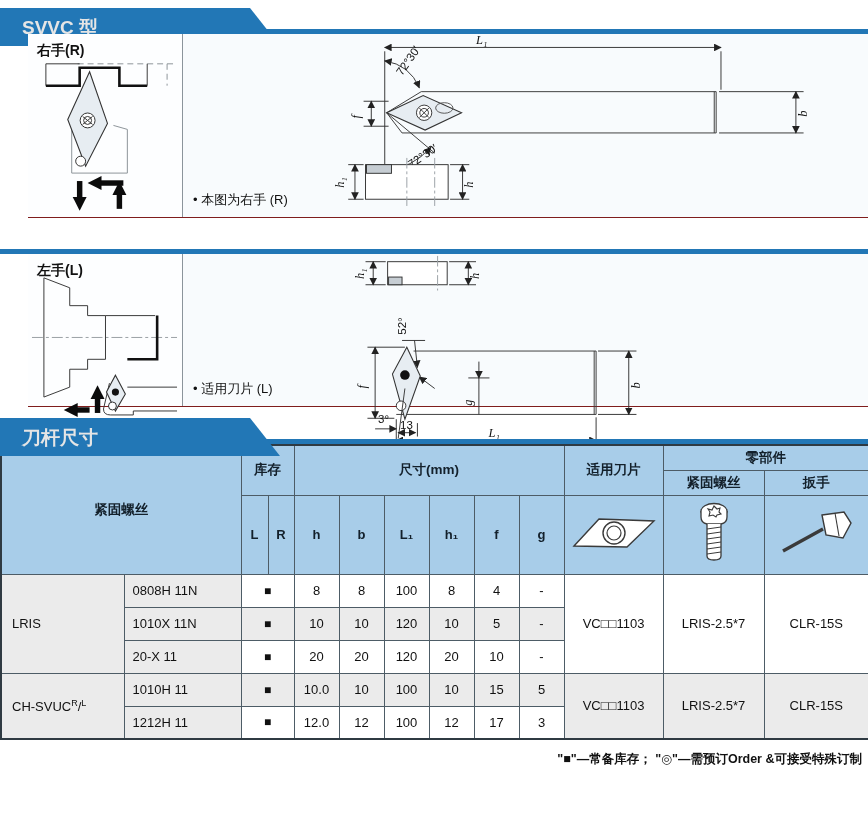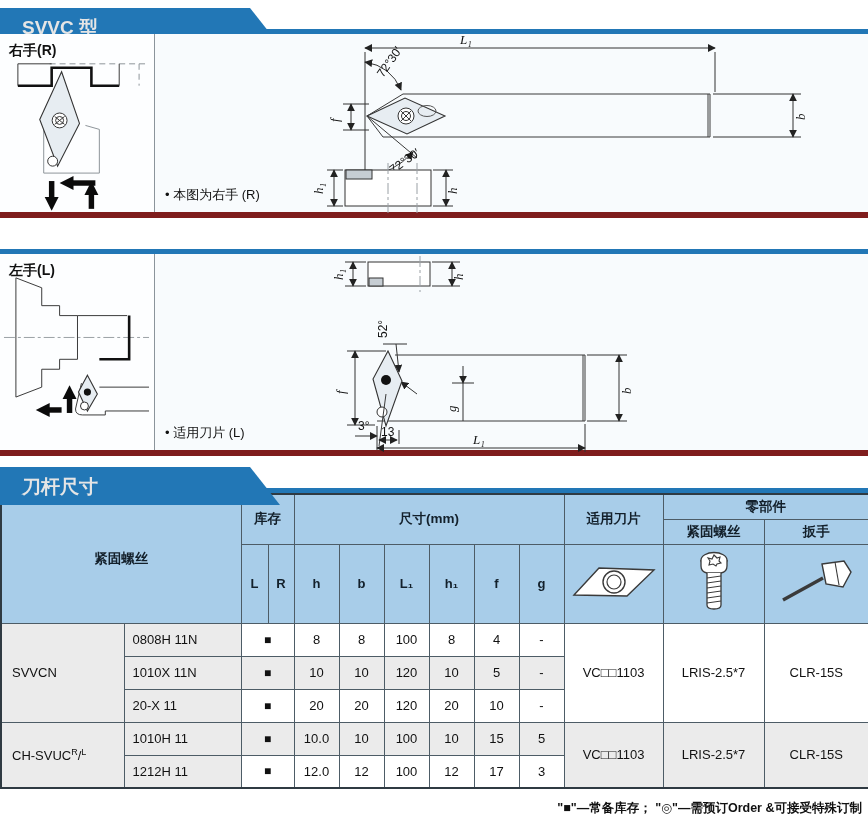--- a/index.html
+++ b/index.html
@@ -24,21 +24,21 @@
   .banner .tab{
     position:absolute;left:0;top:0;height:38px;width:300px;
     background:var(--blue);
     clip-path:polygon(0 0,250px 0,280px 100%,0 100%);
     display:flex;align-items:center;gap:4px;
     padding:2px 0 0 22px;
     color:#e5e5e5;font-weight:bold;font-size:19px;line-height:24px;
   }
   .banner .tab .sub{font-size:13.5px;font-weight:bold;}
   
-  .sec{display:flex;border-bottom:6px solid #7f1d1d;background:#fdfeff;}
+  .sec{display:flex;border-bottom:1px solid #7f1d1d;background:#fdfeff;margin-left:28px;}
   .pane-left{width:155px;position:relative;border-right:1px solid #8b949b;background:#fdfeff;}
   .pane-right{flex:1;position:relative;background:#f8fbfd;}
   .hand{position:absolute;top:8px;left:9px;font-size:14px;font-weight:bold;}
   .note{position:absolute;left:10px;bottom:8px;font-size:13px;}
   .sec svg{display:block;position:absolute;inset:0;}
   .gap10{height:10px;} .gap11{height:11px;}
   
   .ln{stroke:#3a3a3a;stroke-width:1;fill:none;}
   .lnthick{stroke:#111;stroke-width:2.6;fill:none;}
   .lnlight{stroke:#8d9499;stroke-width:1;fill:none;}
@@ -172,21 +172,21 @@
     <div class="note">• 本图为右手 (R)</div>
   </div>
 </div>
 
 <div class="gap10"></div>
 
 <div class="banner">
   <div class="strip"></div>
 </div>
 
-<div class="sec" style="height:202px">
+<div class="sec" style="height:153px">
   <div class="pane-left">
     <div class="hand">左手(L)</div>
     <svg viewBox="0 0 155 202">
 
       <line class="cline" x1="4" y1="84" x2="150" y2="84"></line>
 
       <path class="ln" d="M16,24 L16,144 M16,24 L42,34 L42,52 L60,52 L60,62 L78,62 M16,144 L42,134 L42,116 L60,116 L60,106 L78,106"></path>
       <path class="ln" d="M78,62 H128 M78,62 V106"></path>
       <path class="lnthick" d="M130,62 V106 H100"></path>
 
@@ -326,21 +326,21 @@
         <svg width="78" height="52" viewBox="0 0 78 52">
           <line x1="6" y1="44" x2="46" y2="22" stroke="#3a3a3a" stroke-width="3.4"></line>
           <polygon points="45,8 67,5 74,16 66,31 49,28" fill="#fff" stroke="#3a3a3a" stroke-width="1.4"></polygon>
           <line x1="58" y1="6" x2="62" y2="29" stroke="#3a3a3a" stroke-width="1.1"></line>
         </svg>
       </th>
     </tr>
   </thead>
   <tbody>
     <tr>
-      <td class="group" rowspan="3"><span>SVVCN</span><sup></sup><span></span><sup></sup></td>
+      <td class="group" rowspan="3"><span>LRIS</span><sup></sup><span></span><sup></sup></td>
       <td class="model">0808H 11N</td>
       <td class="stock data" colspan="2">■</td>
       <td class="data">8</td>
       <td class="data">8</td>
       <td class="data">100</td>
       <td class="data">8</td>
       <td class="data">4</td>
       <td class="data">-</td>
       <td class="merged-w" rowspan="3">VC□□1103</td>
       <td class="merged-w" rowspan="3">LRIS-2.5*7</td>

